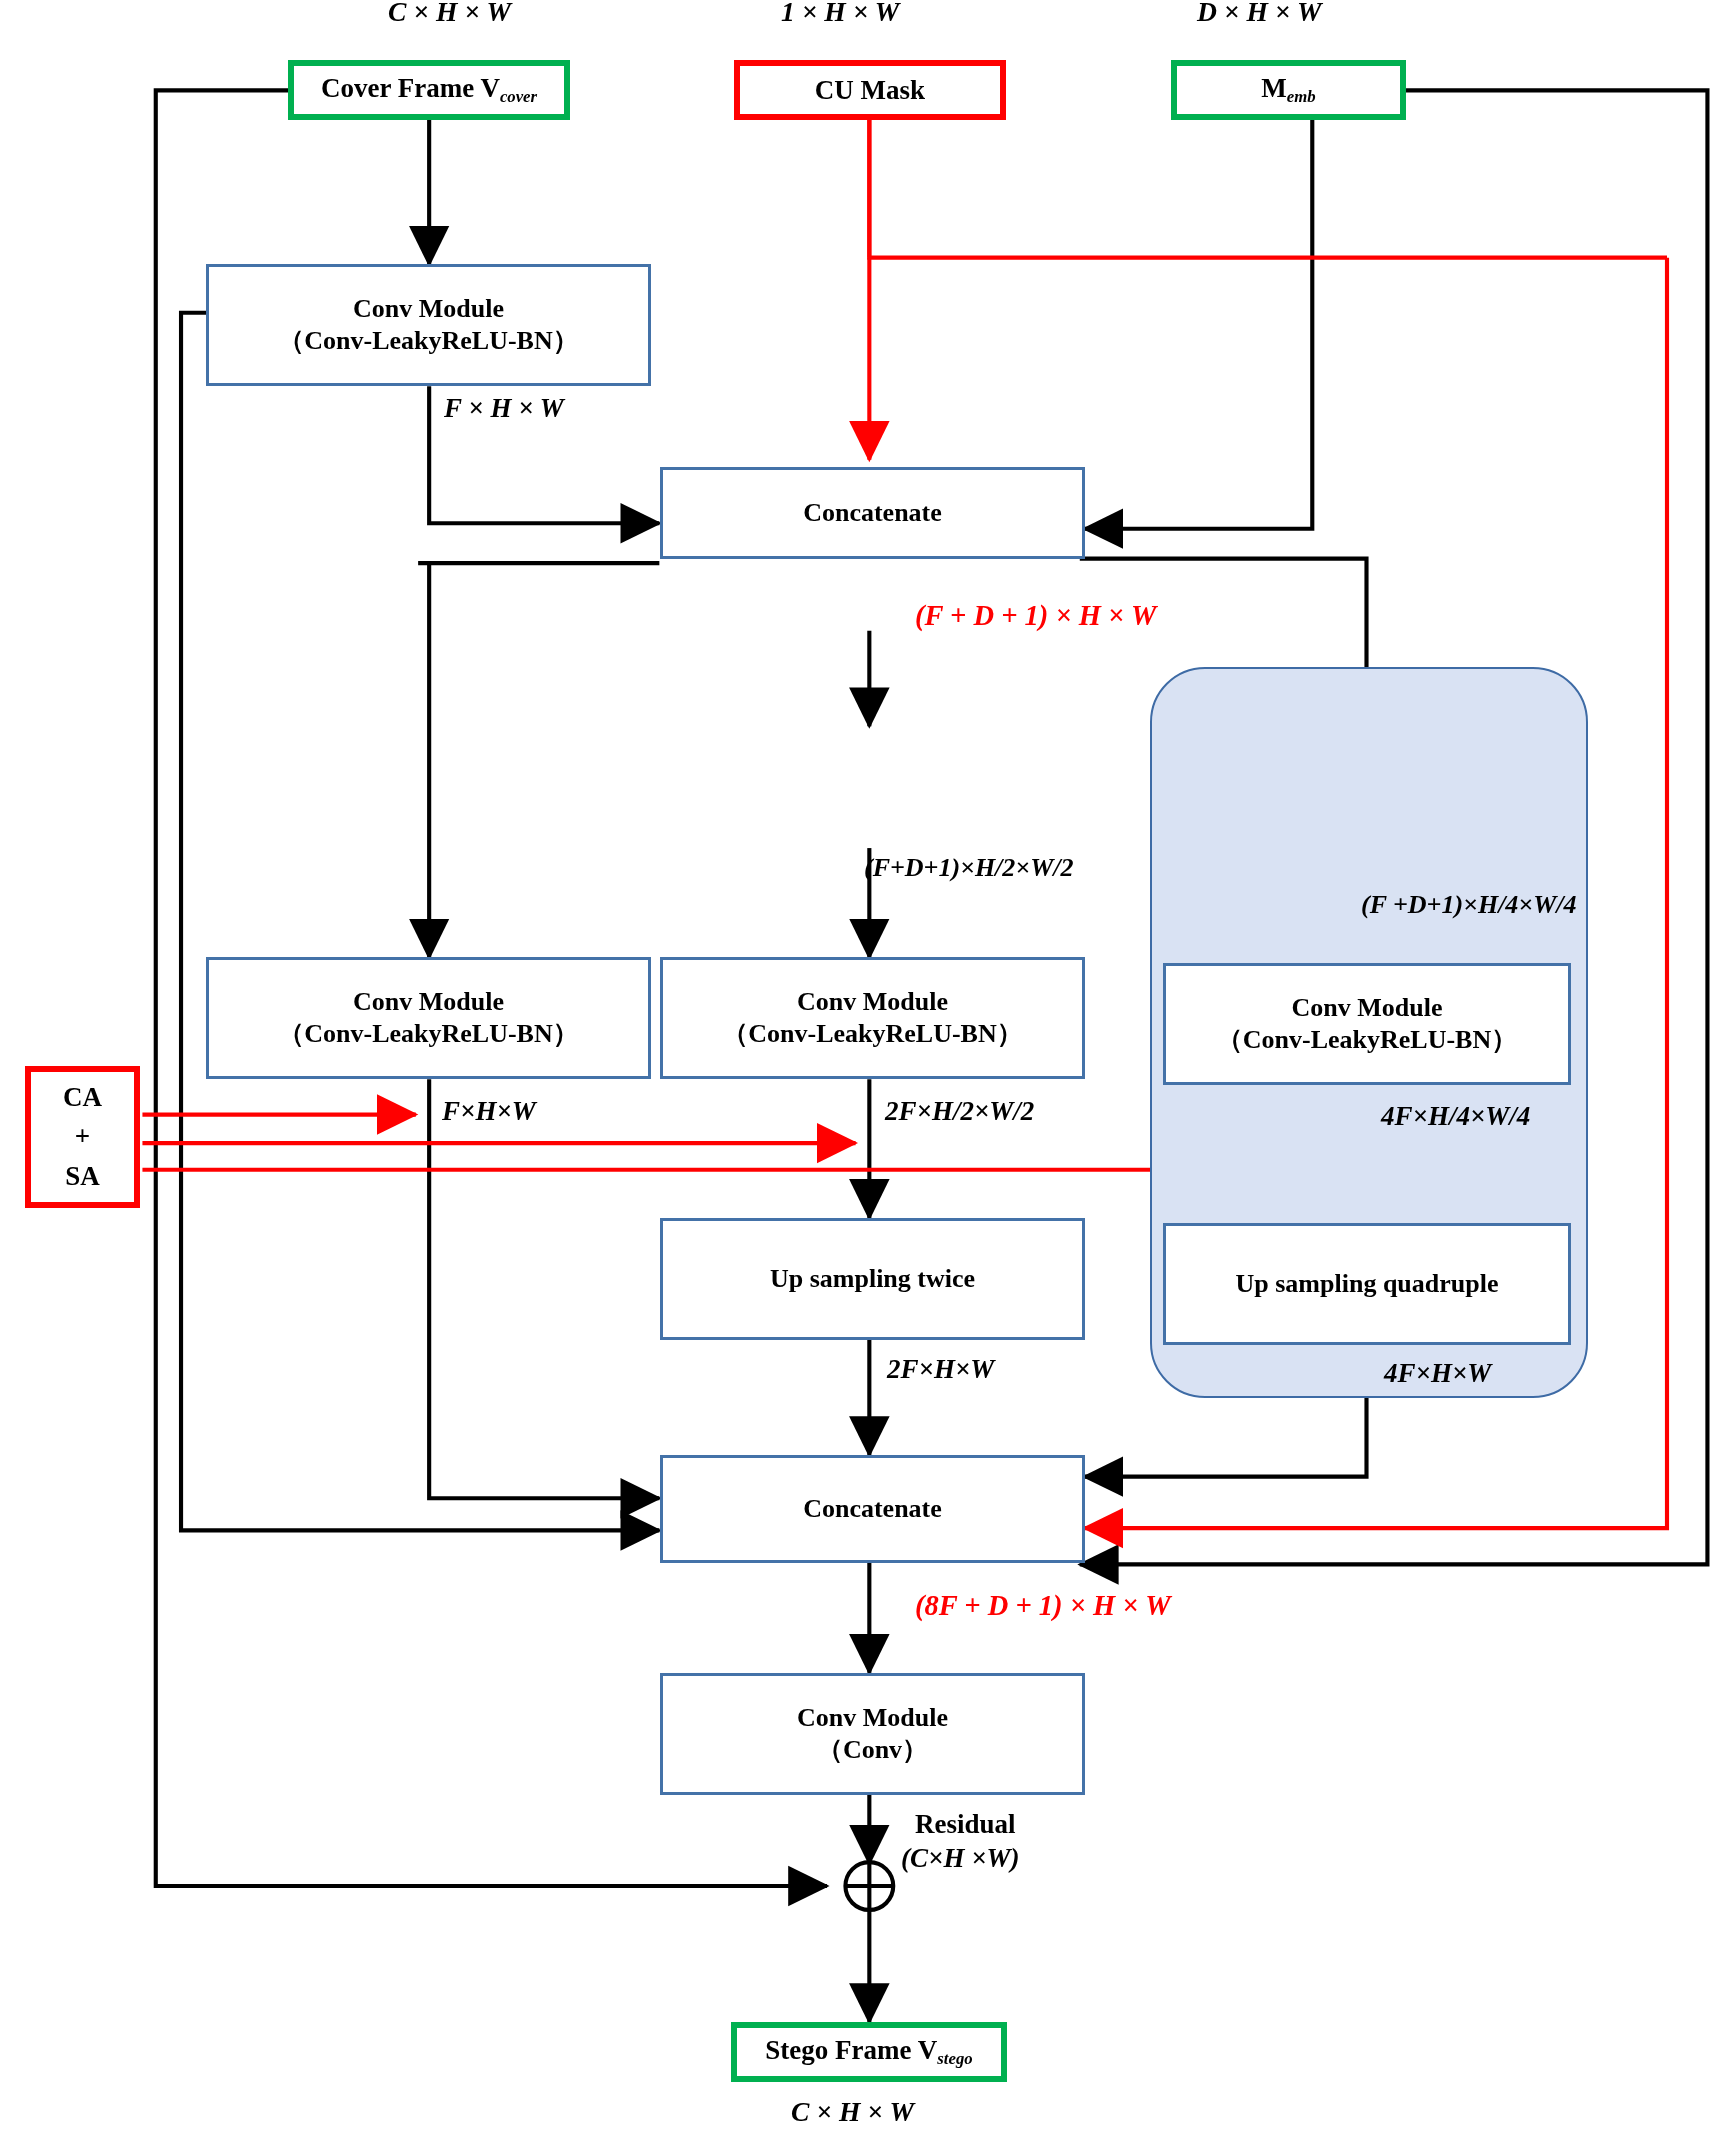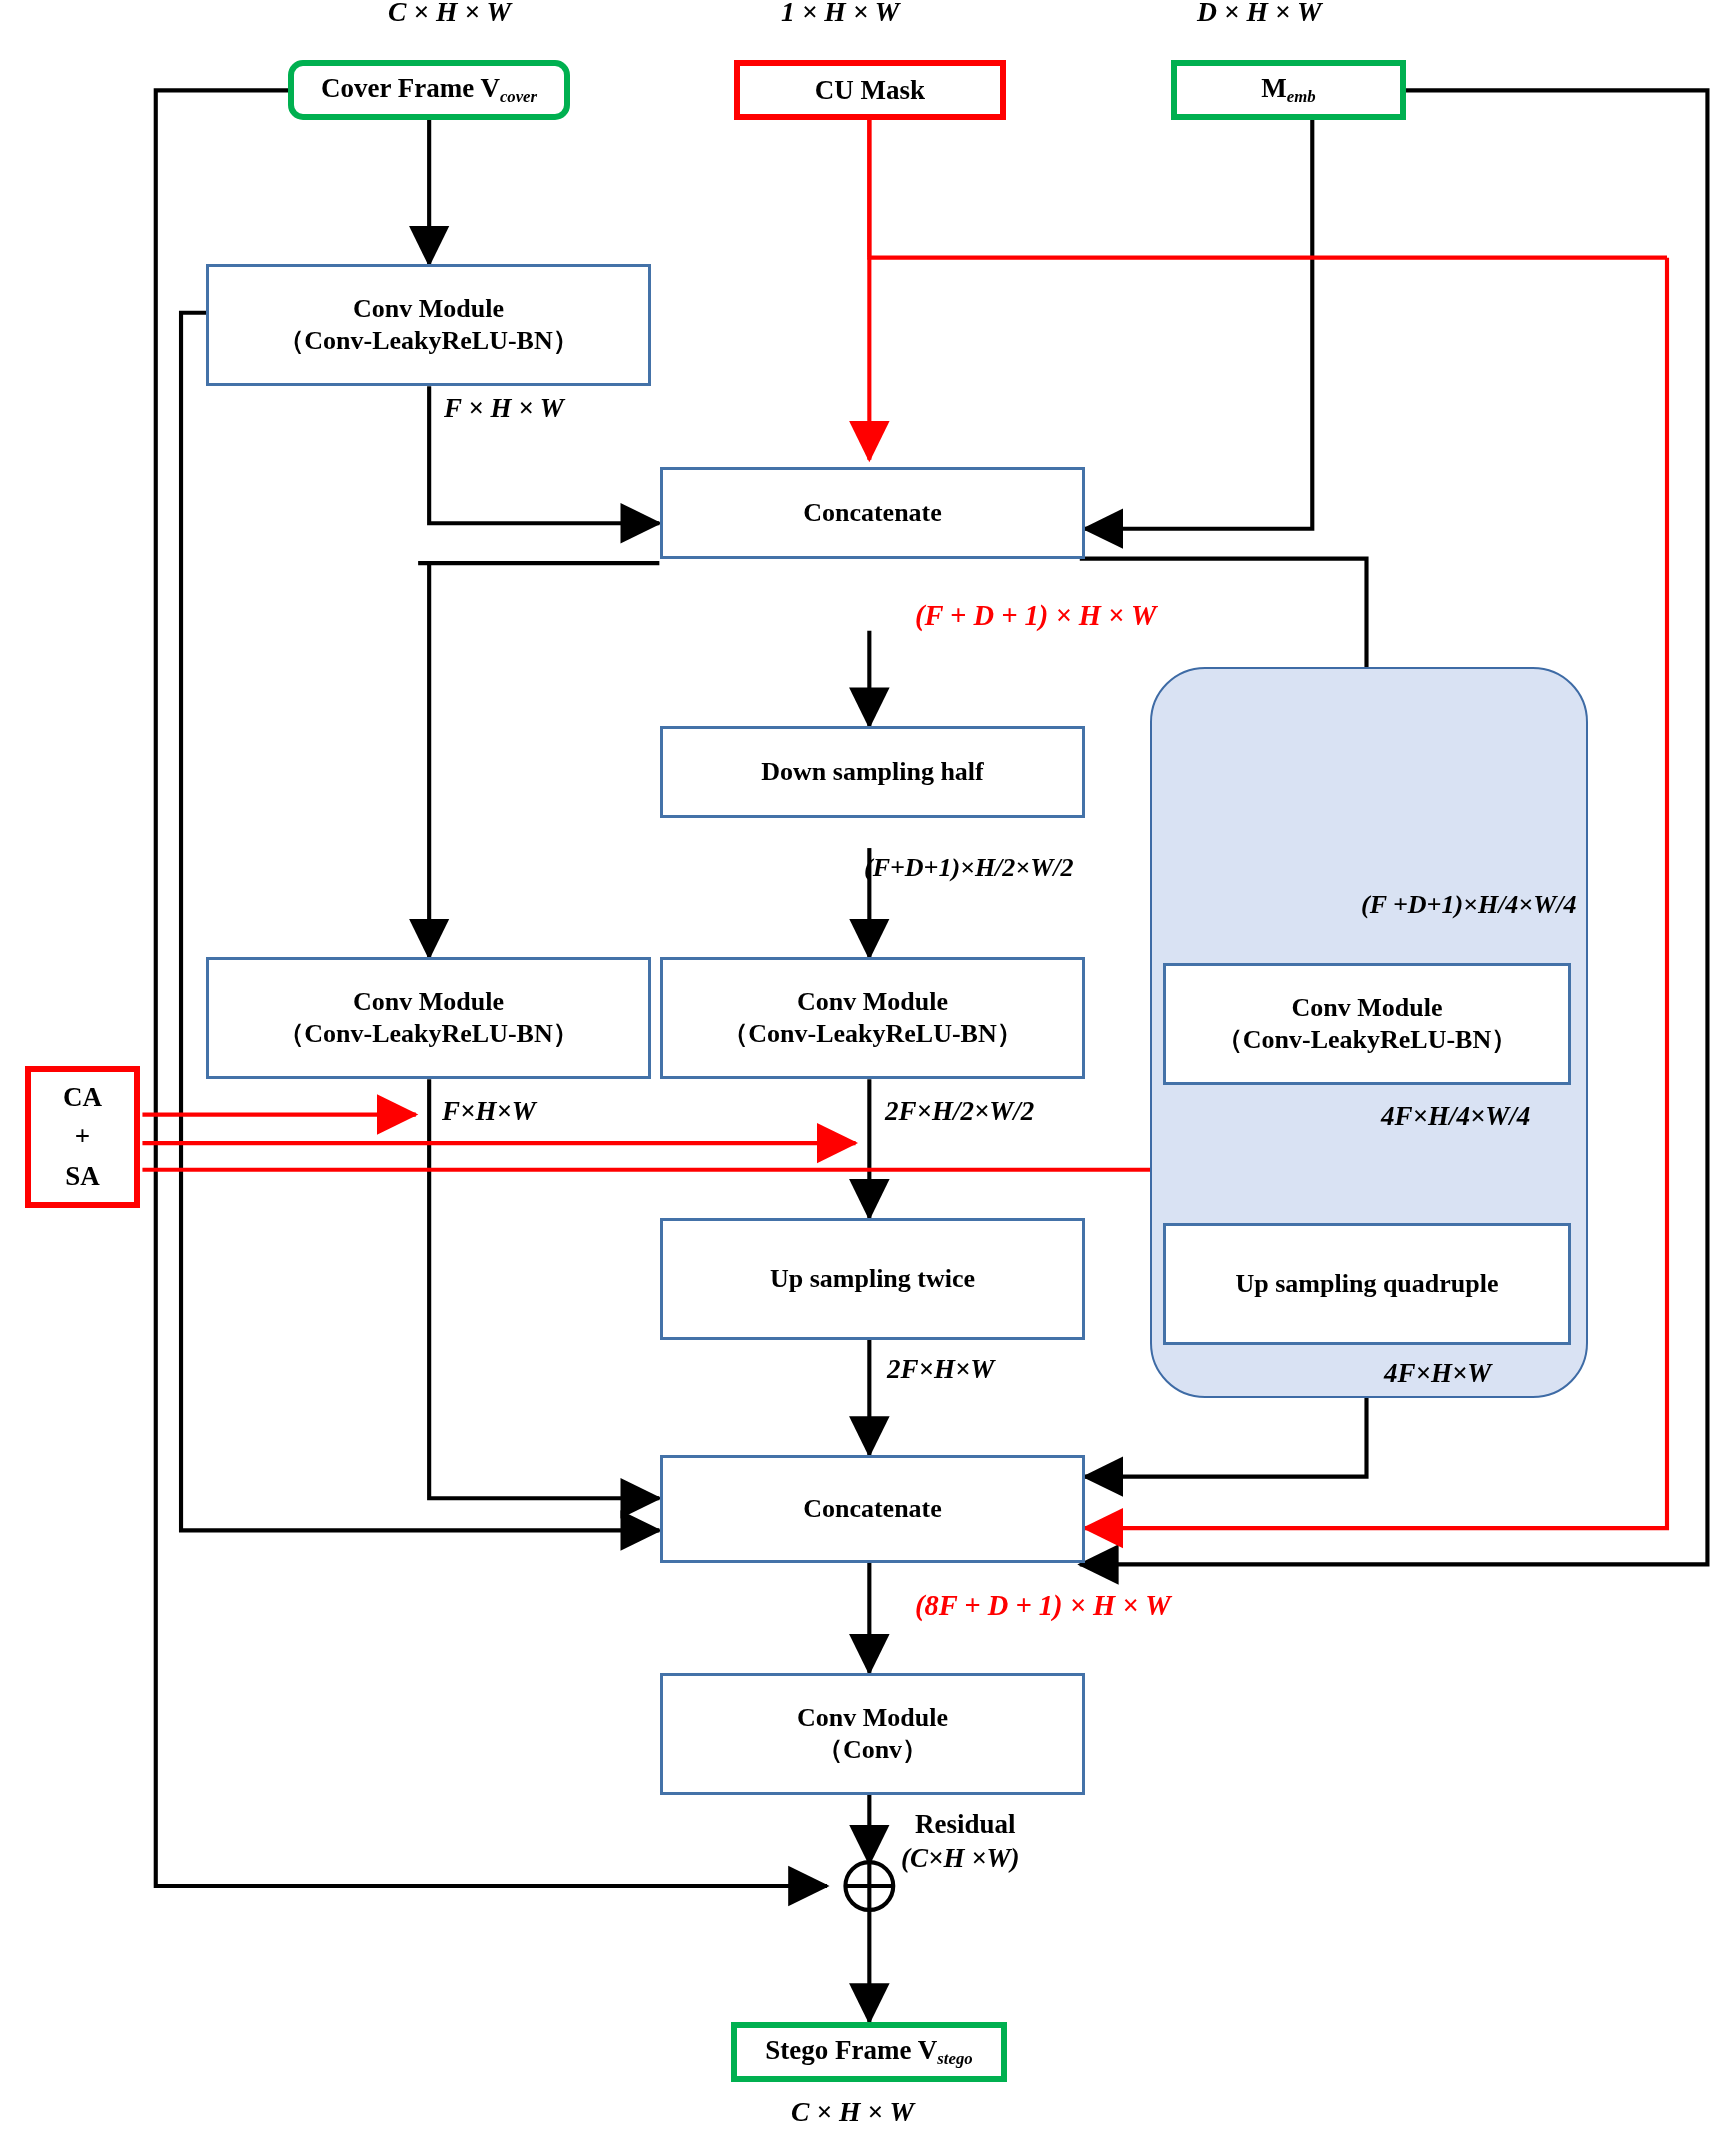--- a/index.html
+++ b/index.html
@@ -104,21 +104,21 @@
       <path d="M1840,4104 L1944,4104 M1892,4052 L1892,4156" stroke="#000" stroke-width="9"></path>
     </g>
   </svg>
 
   <div class="grp" style="left:1150px;top:667px;width:434px;height:727px;"></div>
 
   <div class="ann serif-i" style="left:388px;top:-3.7px;font-size:27.6px;">C × H × W</div>
   <div class="ann serif-i" style="left:781px;top:-3.7px;font-size:27.6px;">1 × H × W</div>
   <div class="ann serif-i" style="left:1197px;top:-3.7px;font-size:27.6px;">D × H × W</div>
 
-  <div class="node green t-green" style="left:288px;top:60px;width:282px;height:60px;border-radius:15px;">
+  <div class="node green t-green" style="left:288px;top:60px;width:282px;height:60px;">
     <span class="lbl"><span>Cover Frame V</span><span class="sub">cover</span></span>
   </div>
 
   <div class="node red t-red" style="left:734px;top:60px;width:272px;height:60px;">
     <span class="lbl">CU Mask</span>
   </div>
 
   <div class="node green t-green" style="left:1171px;top:60px;width:235px;height:60px;">
     <span class="lbl"><span>M</span><span class="sub">emb</span></span>
   </div>
@@ -129,23 +129,20 @@
       <span>（Conv-LeakyReLU-BN）</span>
     </span>
   </div>
   <div class="ann serif-i" style="left:444px;top:393px;font-size:27px;">F × H × W</div>
 
   <div class="node blue t-blue" style="left:660px;top:467px;width:425px;height:92px;">
     <span class="lbl">Concatenate</span>
   </div>
   <div class="ann annred" style="left:887px;top:600px;font-size:28.5px;">(F + D + 1) × H × W</div>
 
-  <div class="node blue t-blue" style="left:660px;top:726px;width:425px;height:92px;">
-    <span class="lbl">Down sampling half</span>
-  </div>
   <div class="ann serif-i" style="left:864px;top:853px;font-size:26px;">(F+D+1)×H/2×W/2</div>
 
   <div class="ann serif-i" style="left:1361px;top:890px;font-size:26px;">(F +D+1)×H/4×W/4</div>
 
   <div class="node blue t-blue" style="left:206px;top:957px;width:445px;height:122px;">
     <span class="lbl">
       <span>Conv Module</span><br>
       <span>（Conv-LeakyReLU-BN）</span>
     </span>
   </div>

